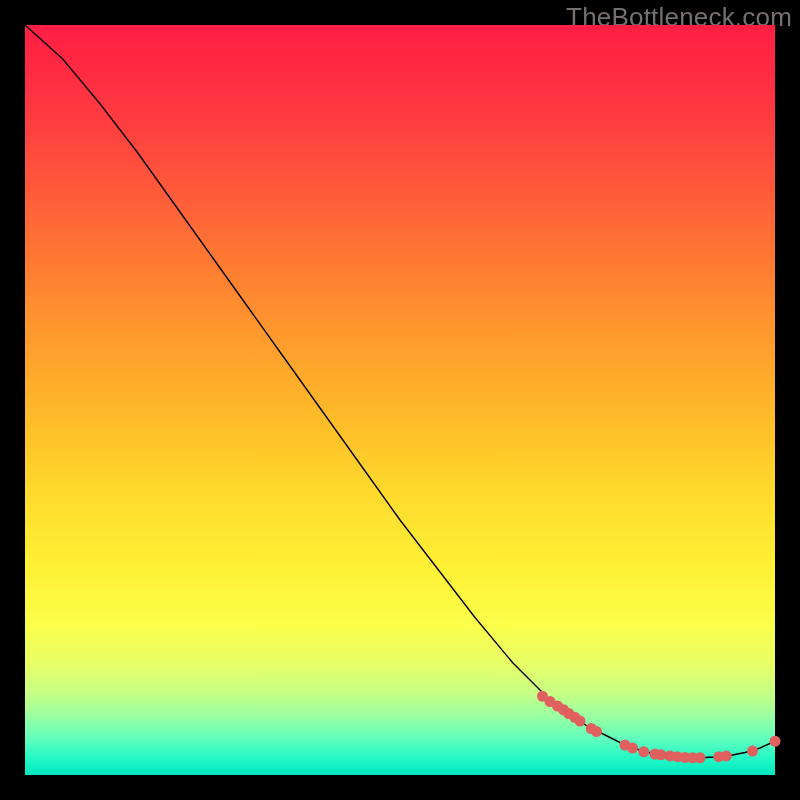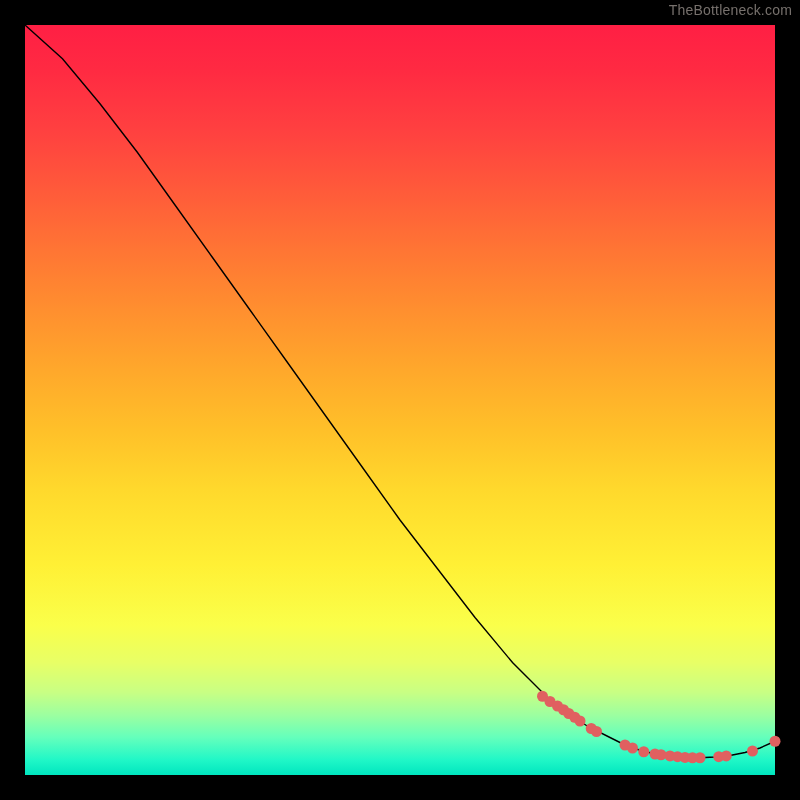--- a/index.html
+++ b/index.html
@@ -14,21 +14,21 @@
     position: relative;
     width: 800px;
     height: 800px;
     background: #000;
   }
   .watermark {
     position: absolute;
     top: 2px;
     right: 8px;
     font-family: Arial, Helvetica, sans-serif;
-    font-size: 14px;
+    font-size: 26px;
     color: #76706c;
     letter-spacing: 0.2px;
     font-weight: 500;
   }
   .chart-area {
     position: absolute;
     left: 25px;
     top: 25px;
     width: 750px;
     height: 750px;

